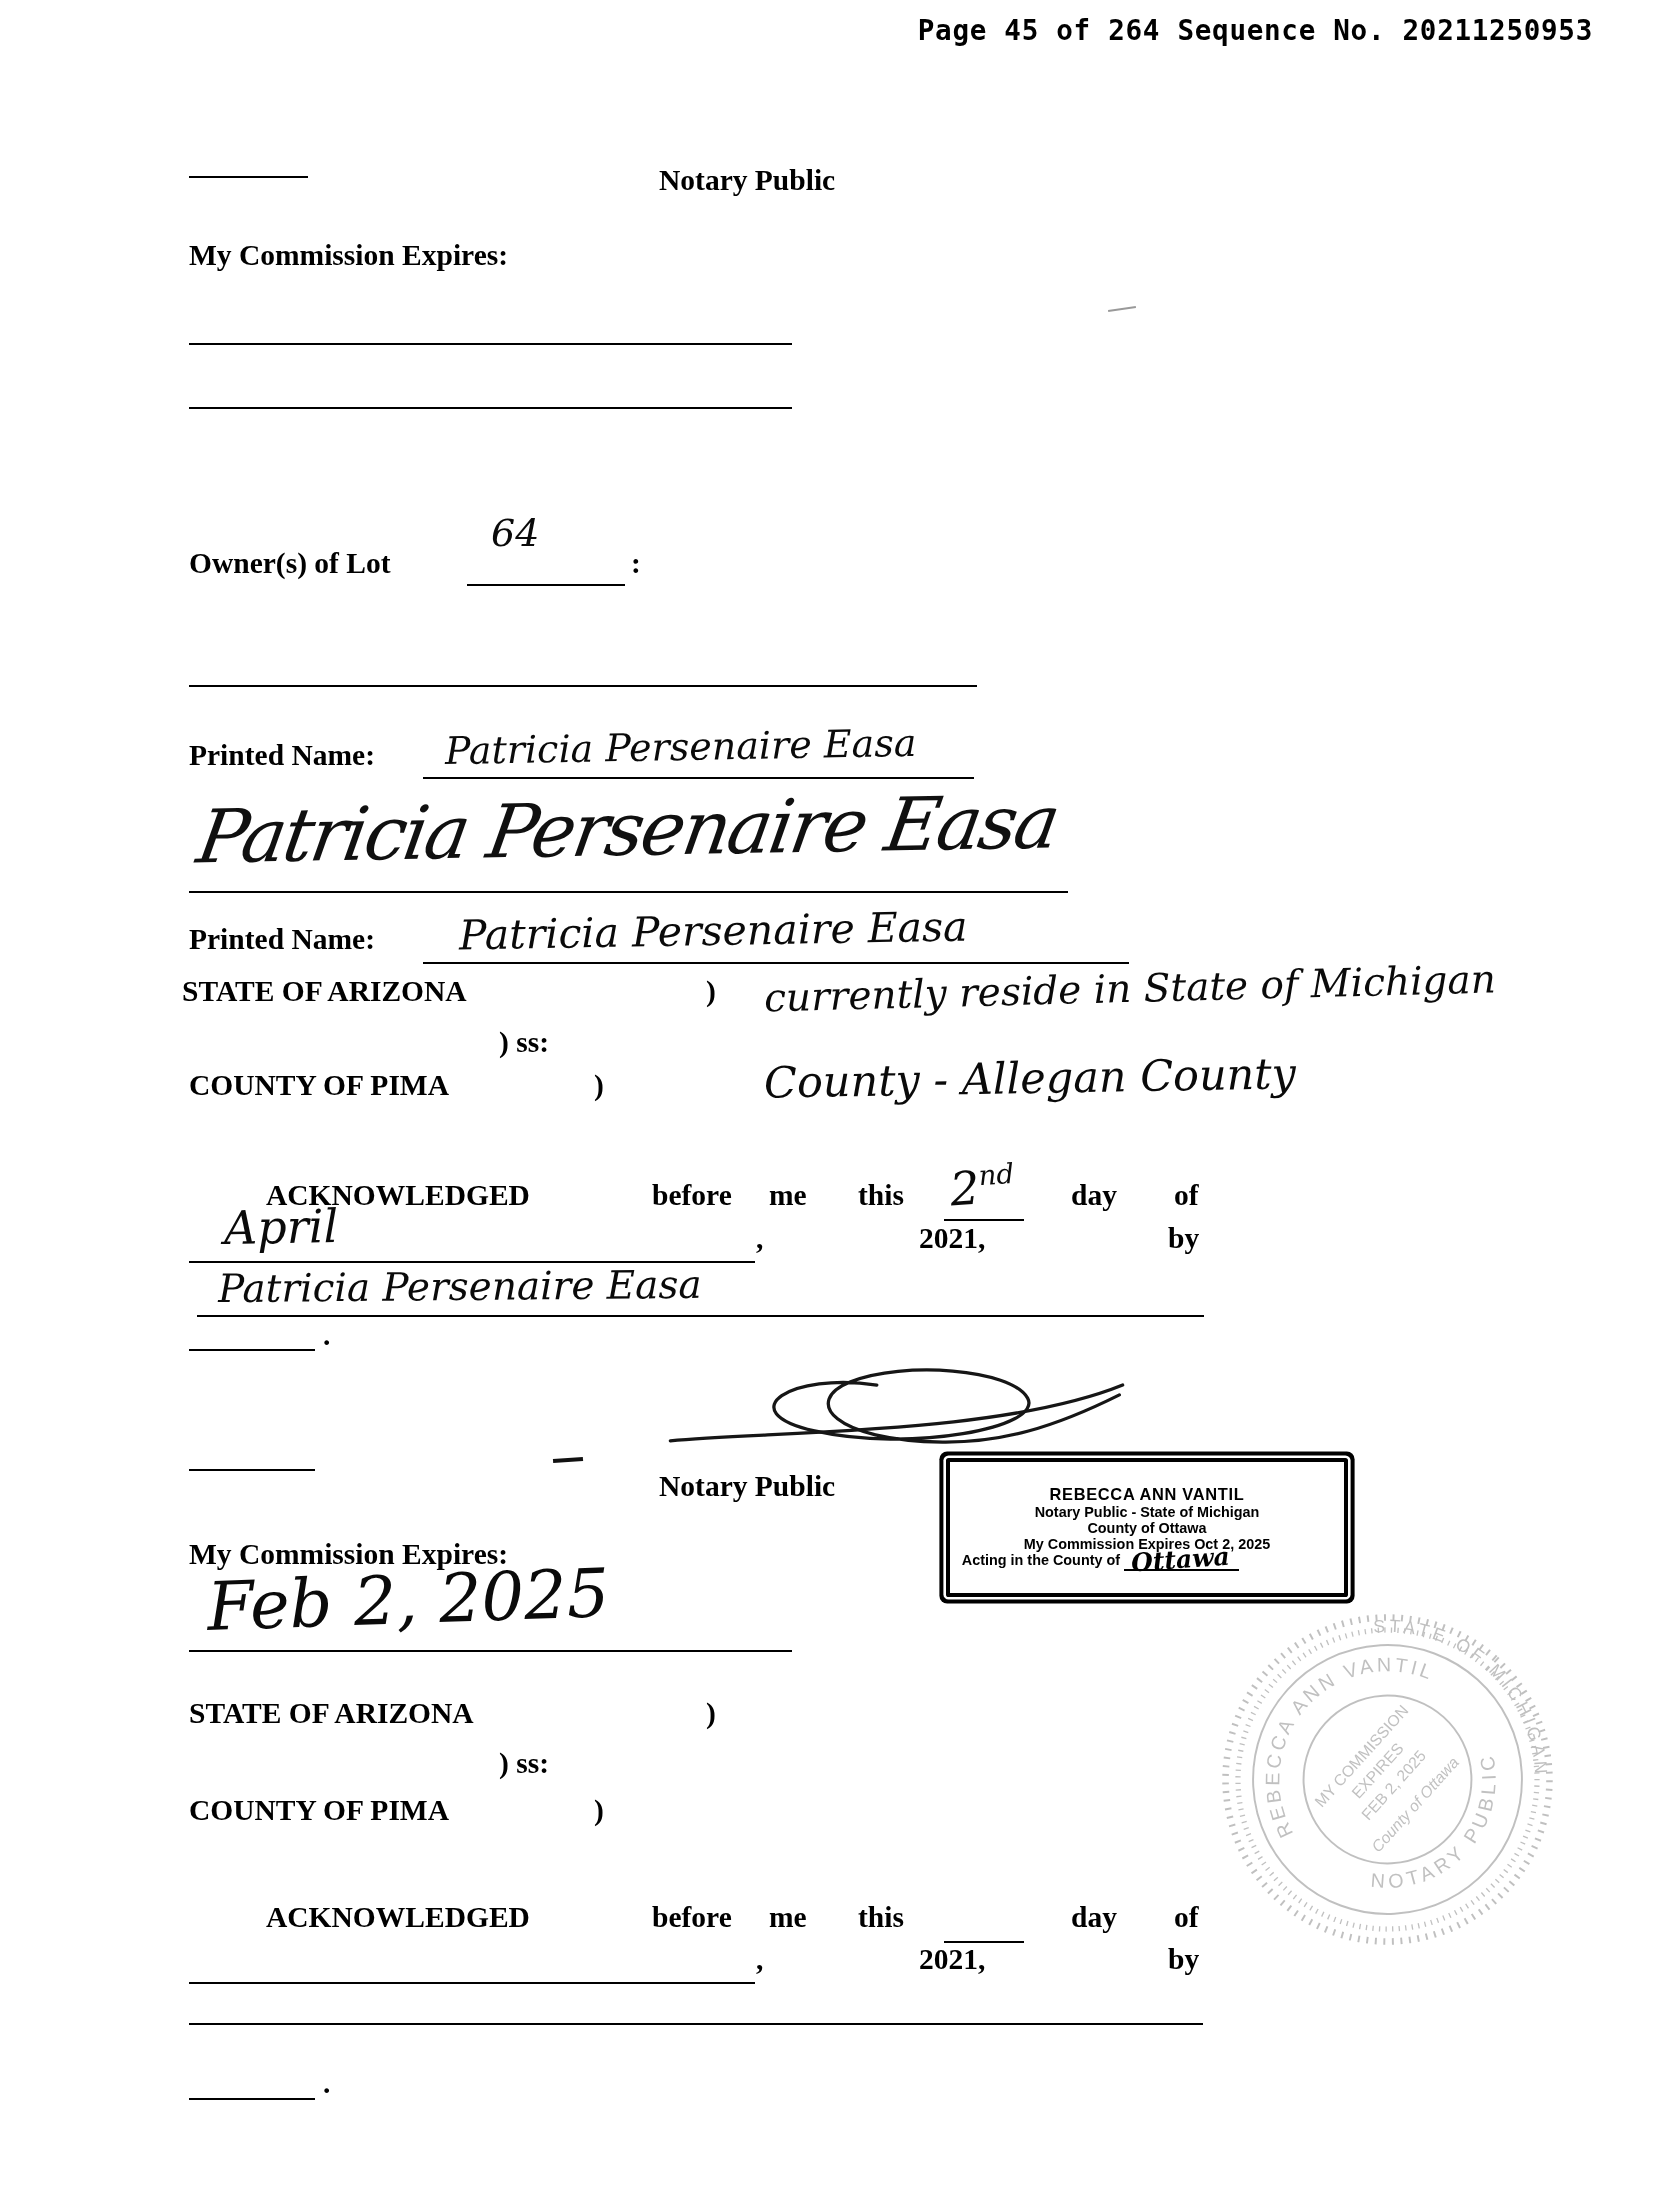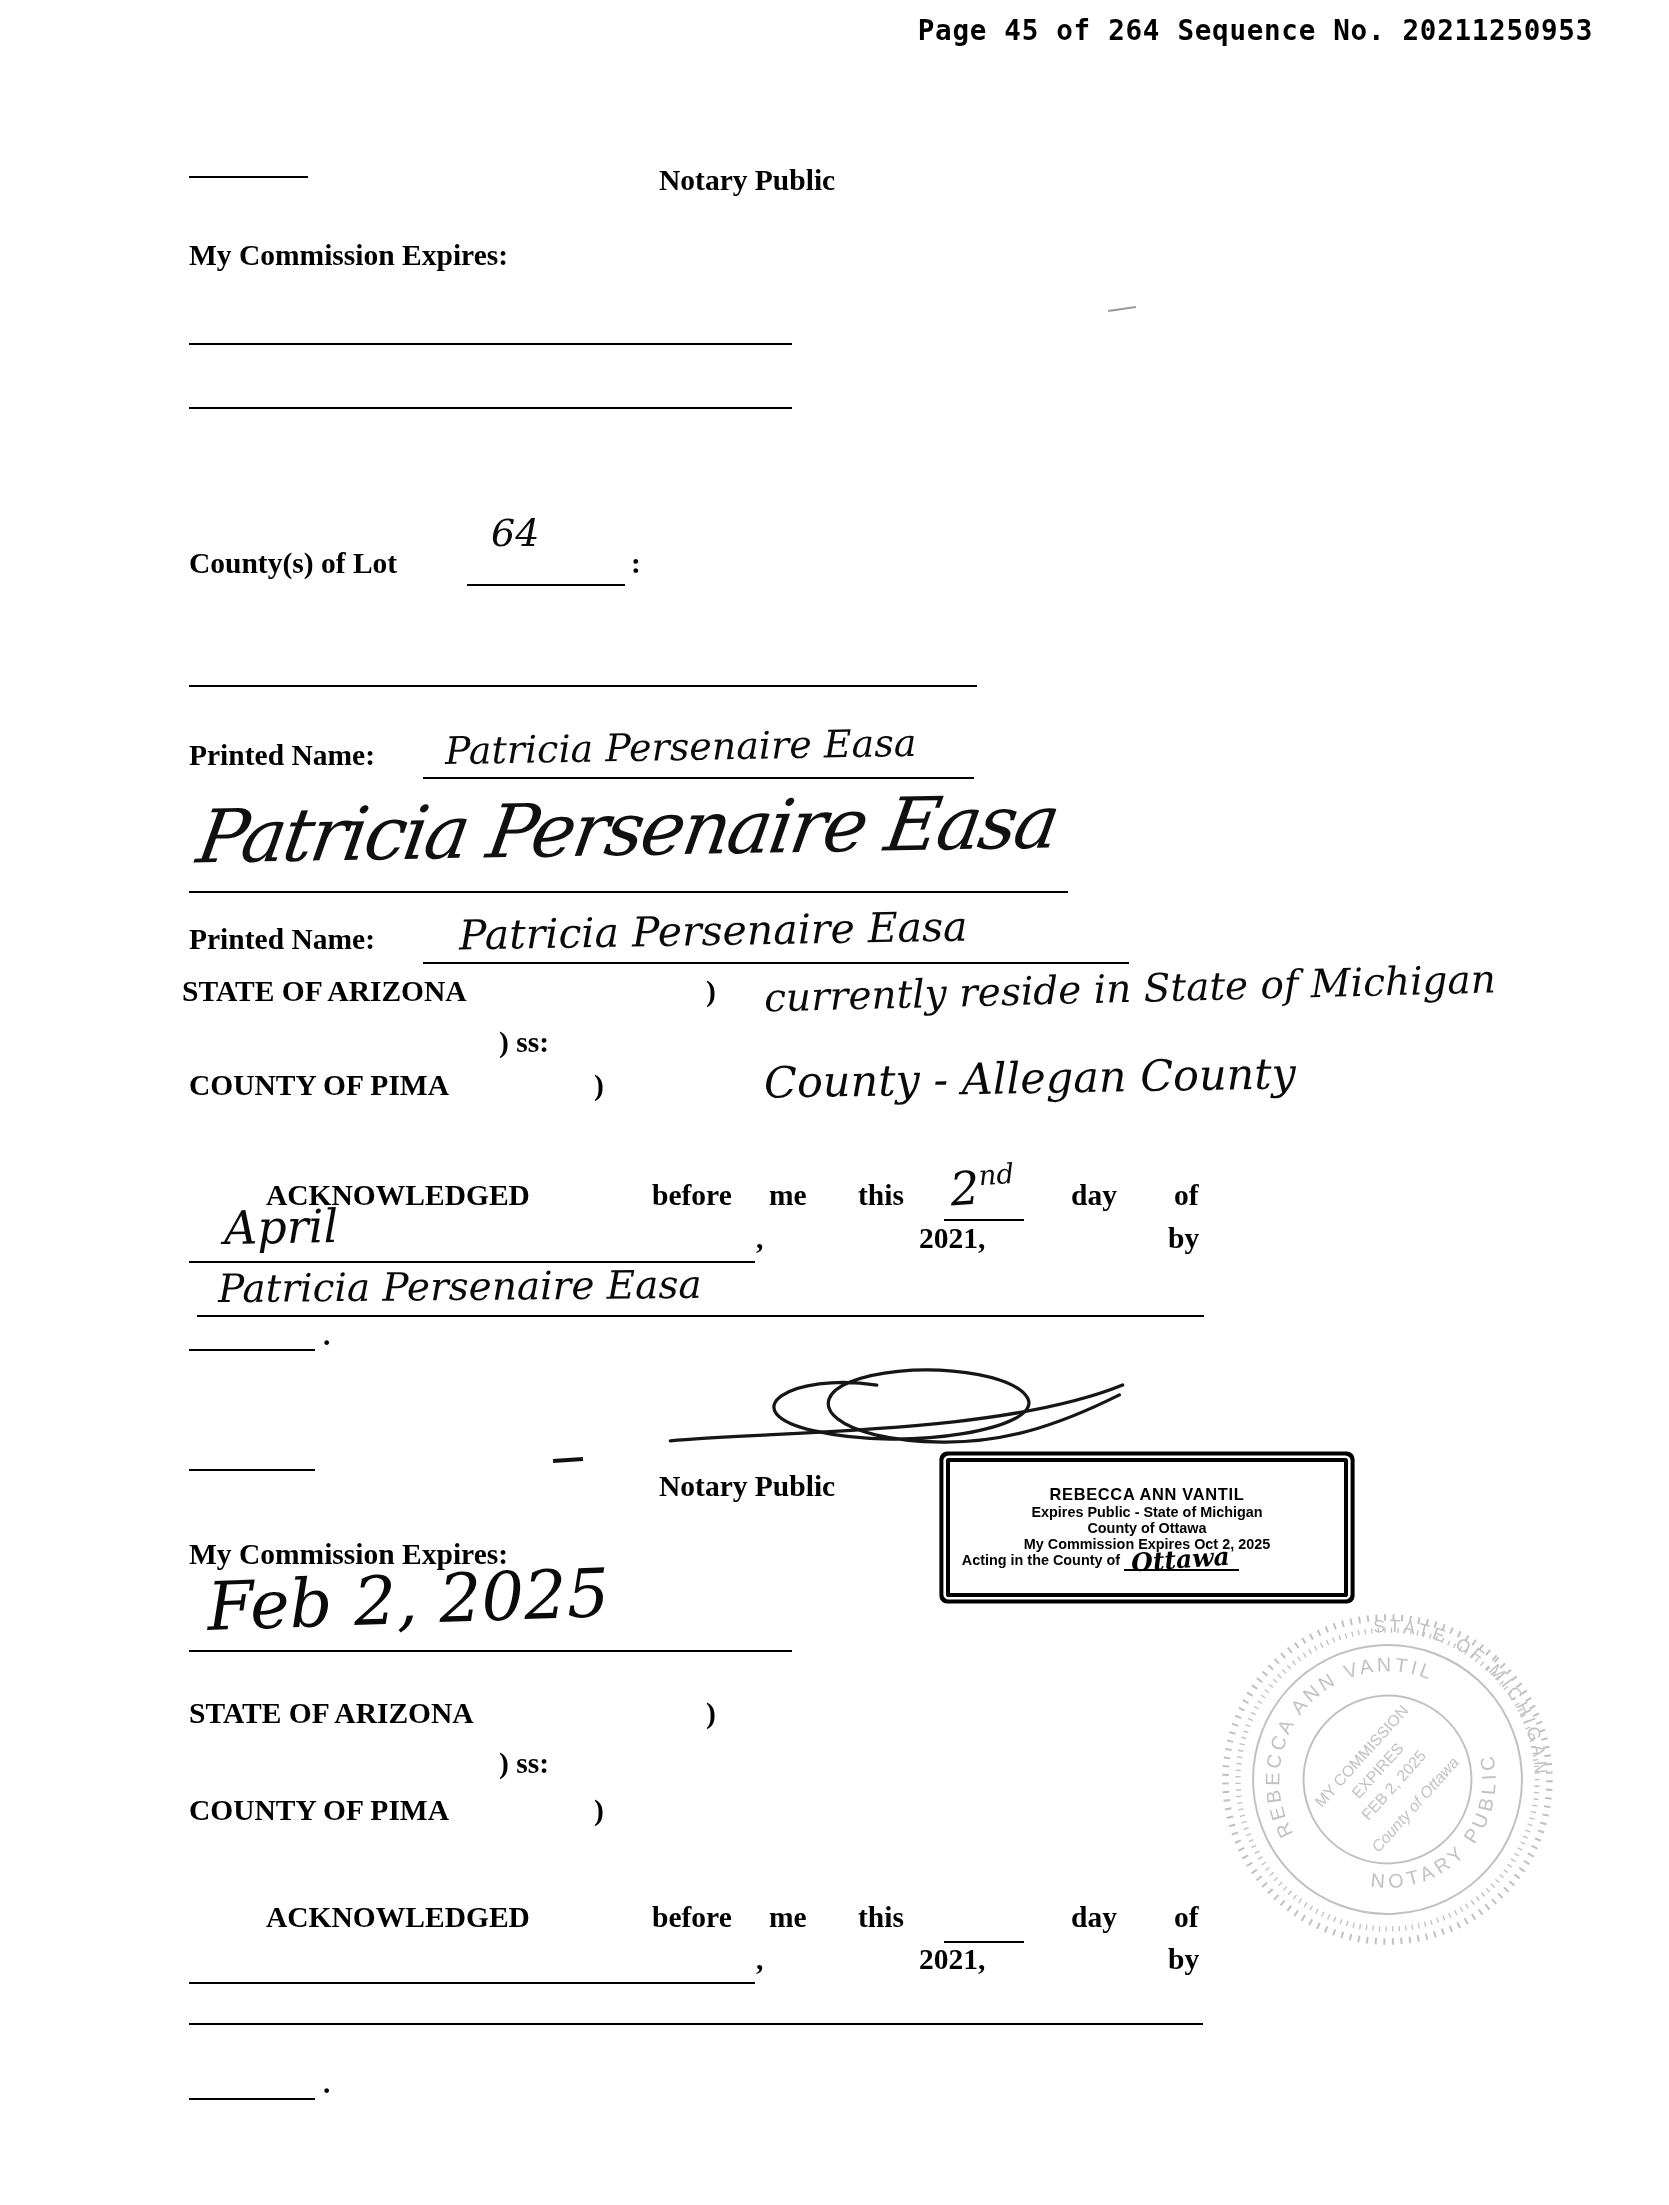--- a/index.html
+++ b/index.html
@@ -52,21 +52,21 @@
 
   <div class="mono" style="top:14.4px;right:77px;">Page 45 of 264 Sequence No. 20211250953</div>
 
   <div class="ln" style="left:189px;top:176px;width:119px;"></div>
   <div class="t" style="left:659px;top:164px;">Notary Public</div>
   <div class="t" style="left:189px;top:239px;">My Commission Expires:</div>
   <div class="ln" style="left:189px;top:343px;width:603px;"></div>
   <div class="ln" style="left:189px;top:407px;width:603px;"></div>
   <div class="artifact" style="left:1108px;top:308px;width:27.6px;height:2px;transform:rotate(-8deg);"></div>
 
-  <div class="t" style="left:189px;top:547px;">County(s) of Lot</div>
+  <div class="t" style="left:189px;top:547px;">Owner(s) of Lot</div>
   <div class="ln" style="left:467px;top:584px;width:158px;"></div>
   <div class="hw" style="left:491px;top:511px;font-size:38px;">64</div>
   <div class="t" style="left:631px;top:547px;">:</div>
 
   <div class="ln" style="left:189px;top:685px;width:788px;"></div>
 
   <div class="t" style="left:189px;top:739px;">Printed Name:</div>
   <div class="ln" style="left:423px;top:777px;width:551px;"></div>
   <div class="hw" style="left:445px;top:725px;font-size:38px;transform:rotate(-1deg);">Patricia Persenaire Easa</div>
 
@@ -112,21 +112,21 @@
 
   <div class="ln" style="left:189px;top:1469px;width:126px;"></div>
   <div class="artifact-dark" style="left:553px;top:1458px;width:30px;height:3.9px;transform:rotate(-4deg);"></div>
   <div class="t" style="left:659px;top:1470px;">Notary Public</div>
   <div class="t" style="left:189px;top:1538px;">My Commission Expires:</div>
   <div class="hw" style="left:207px;top:1561px;font-size:67px;transform:rotate(-2deg);">Feb 2, 2025</div>
   <div class="ln" style="left:189px;top:1650px;width:603px;"></div>
 
   <div class="stamp">
     <div class="s1">REBECCA ANN VANTIL</div>
-    <div class="s2">Expires Public - State of Michigan</div>
+    <div class="s2">Notary Public - State of Michigan</div>
     <div class="s2">County of Ottawa</div>
     <div class="s2">My Commission Expires Oct 2, 2025</div>
     <div class="s5">
       <span>Acting in the County of</span>
       <span class="stamp-blank">
         <span class="stamp-hw">Ottawa</span>
       </span>
     </div>
   </div>
 

